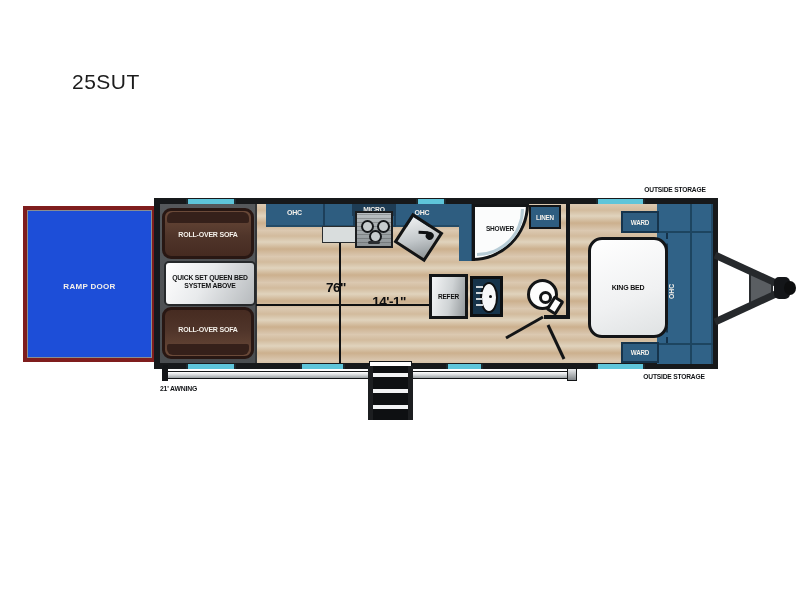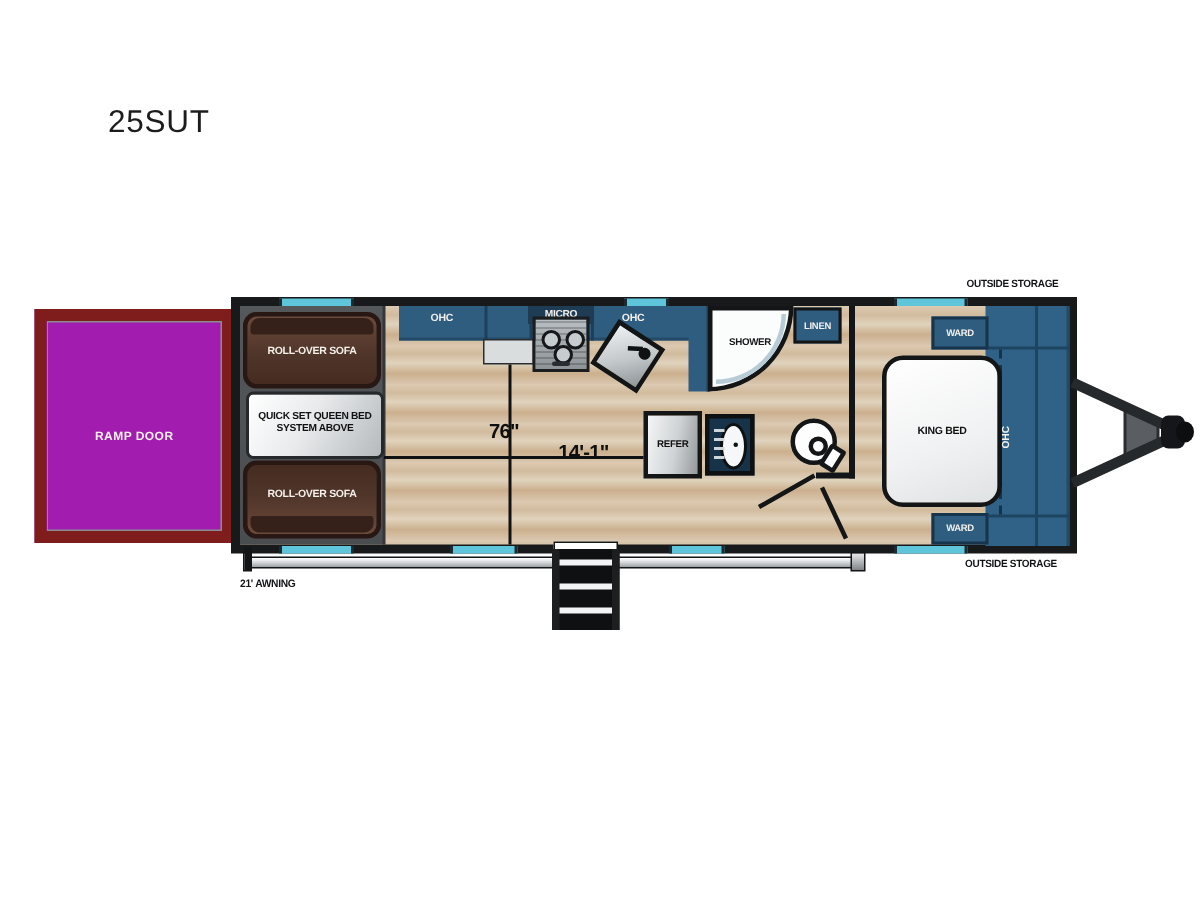--- a/index.html
+++ b/index.html
@@ -6,22 +6,22 @@
   body{width:800px;height:600px;background:#ffffff;position:relative;overflow:hidden;
        font-family:"Liberation Sans", sans-serif;}
   .abs{position:absolute;box-sizing:border-box;}
   .lbl{position:absolute;box-sizing:border-box;font-weight:bold;text-align:center;
        line-height:1.15;letter-spacing:-0.2px;color:#f4f0ea;}
 
   
   .plan-title{left:72px;top:70px;font-size:21px;color:#1c1c1c;font-weight:500;letter-spacing:.5px;}
 
   
-  .ramp{left:23px;top:206px;width:133px;height:156px;background:#a21caf;
-        border:8px solid #7f1d1d;box-shadow:inset 0 0 0 1px #8a8d90;}
+  .ramp{left:23px;top:206px;width:133px;height:156px;background:#1d4ed8;
+        border:4px solid #7f1d1d;box-shadow:inset 0 0 0 1px #8a8d90;}
   .ramp .lbl{left:0;right:0;top:72px;font-size:8px;letter-spacing:.3px;}
 
   
   .shell{left:154px;top:198px;width:564px;height:171px;background:#17191b;}
   .floor{left:160px;top:204px;width:552px;height:159px;
          background:repeating-linear-gradient(to bottom,
            #dccab2 0px,#d2bb9d 6px,#e0d3bd 12px,#ccb08e 19px,#d9c6ae 26px);}
   .garage-floor{left:160px;top:204px;width:96px;height:159px;
          background:linear-gradient(180deg,#55585b,#4a4d50);}
   .garage-seam{left:255px;top:204px;width:2px;height:159px;background:#34373a;}

